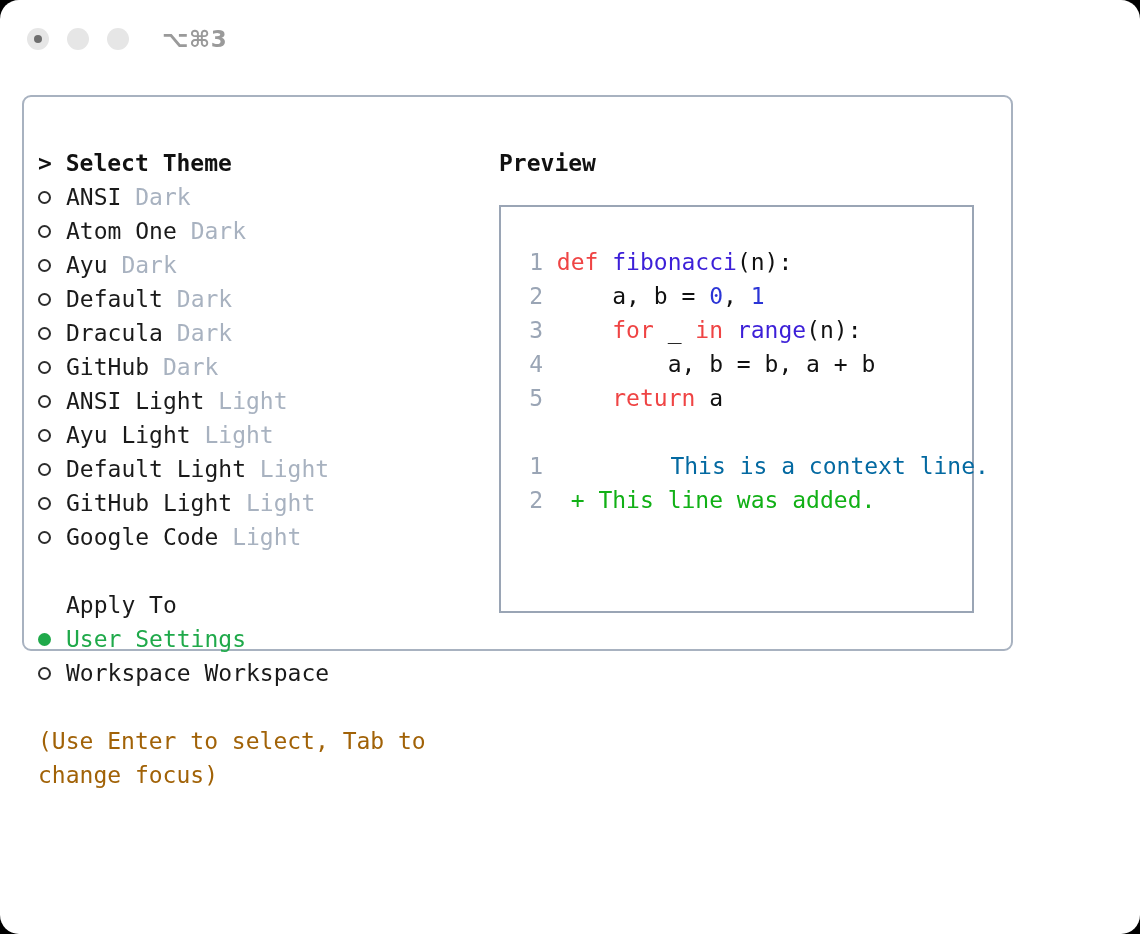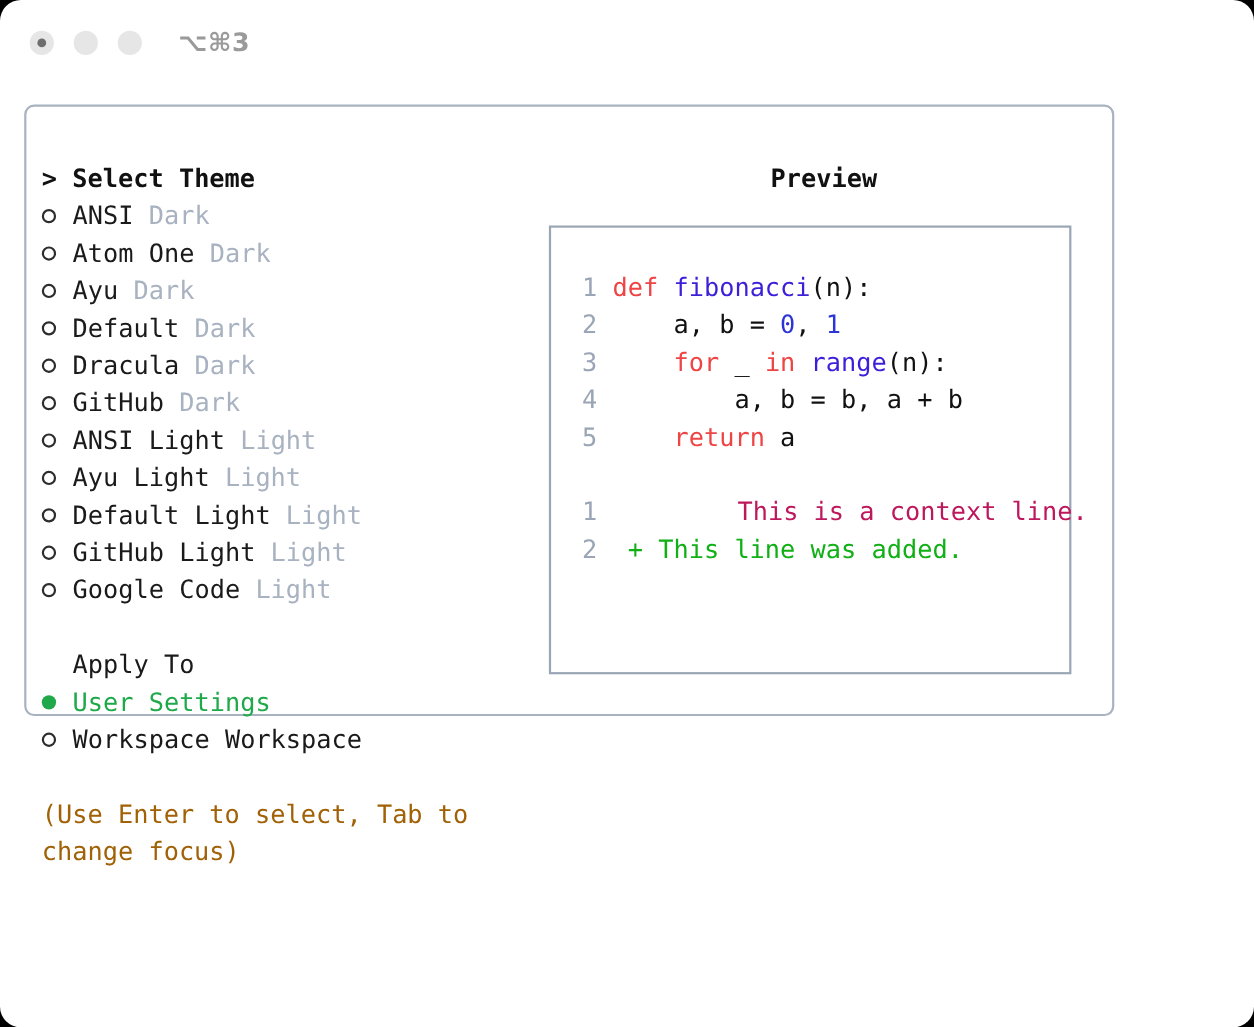--- a/index.html
+++ b/index.html
@@ -131,21 +131,20 @@
     position: absolute;
     left: 475px;
     top: 49px;
     width: 500px;
   }
   #preview-title {
     font-size: 23px;
     font-weight: bold;
     color: #111111;
     line-height: 34px;
-    text-align: center;
   }
   #preview-box {
     margin-top: 25px;
     width: 475px;
     height: 408px;
     border: 2px solid #9aa5b5;
     box-sizing: border-box;
     background: #ffffff;
     padding: 38px 0 0 18px;
   }
@@ -159,21 +158,21 @@
     display: inline-block;
     width: 24px;
     text-align: right;
     color: #9aa5b5;
   }
   .kw   { color: #ef4444; }
   .fn   { color: #3c1fd8; }
   .num  { color: #2b35d6; }
   .pl   { color: #111111; }
   .blank { height: 34px; }
-  .diff-ctx { color: #be185d; margin-left: 36px; }
+  .diff-ctx { color: #0369a1; margin-left: 36px; }
   .diff-del { color: #c0140c; }
   .diff-add { color: #11b016; }
 </style>
 </head>
 <body>
 
 <div id="page">
 
   <div id="titlebar">
     <div class="dots">

